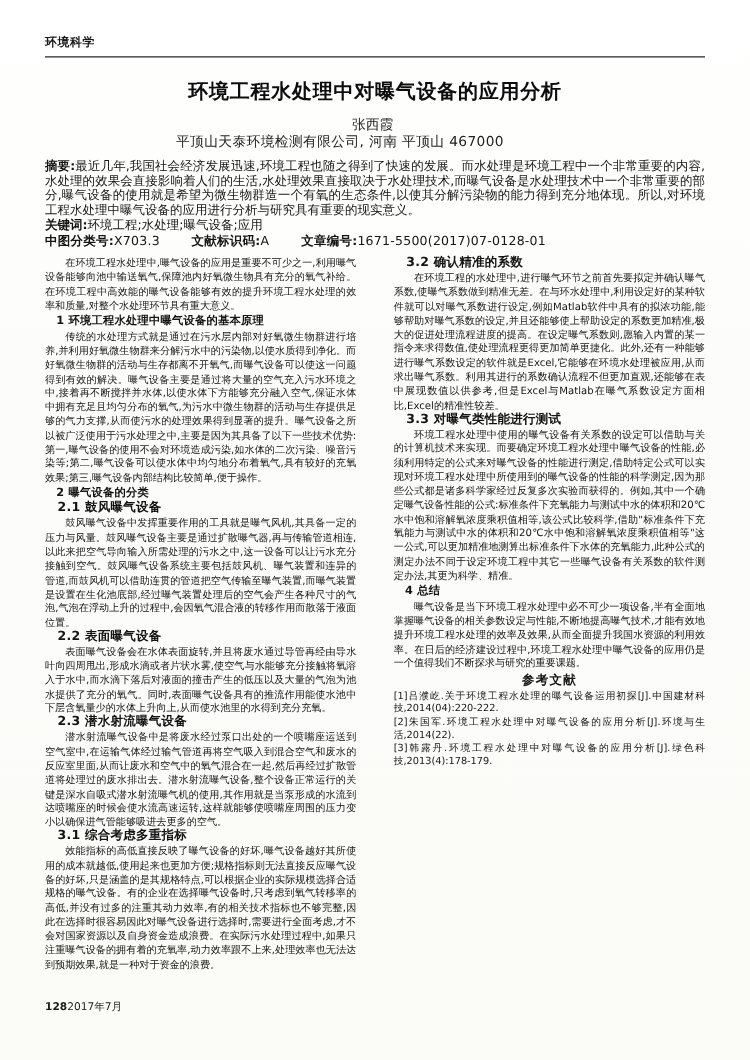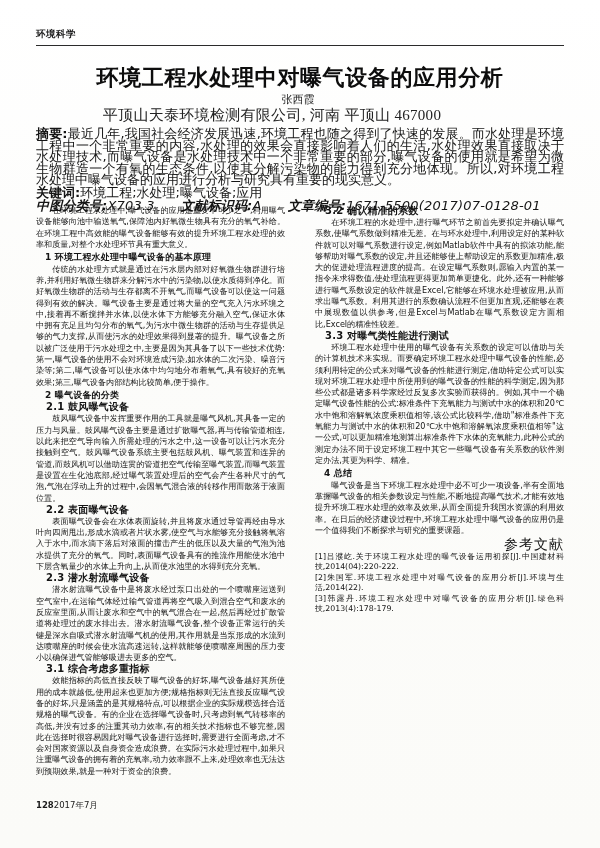--- a/index.html
+++ b/index.html
@@ -48,71 +48,69 @@
     background: #2b2b2b;
   }
 
   
   .title {
     position: absolute;
     left: 0;
     top: 63px;
     width: 600px;
     text-align: center;
-    font-size: 22px;
+    font-size: 16px;
     font-weight: 700;
     letter-spacing: 0.6px;
     color: #0d0d0d;
   }
   .author {
     position: absolute;
     left: 0;
     top: 92px;
     width: 596px;
     text-align: center;
     font-size: 11px;
     color: #222;
   }
   .affiliation {
     position: absolute;
     left: 0;
     top: 106px;
     width: 544px;
     text-align: center;
-    font-size: 15px;
+    font-size: 11px;
     color: #222;
     letter-spacing: 0.3px;
-    font-family: Liberation Serif, serif;
   }
 
   
   .abstract-block {
     position: absolute;
     left: 36px;
     top: 128px;
     width: 528px;
-    font-size: 13px;
+    font-size: 10px;
     line-height: 11.6px;
     text-align: justify;
     color: #151515;
   }
   .abstract-block .lbl {
     font-weight: 700;
   }
   .abstract-para {
     text-indent: 0;
     margin: 0;
   }
   .keywords {
     margin-top: 1px;
   }
   .metaline {
     margin-top: 1px;
     letter-spacing: 0.2px;
-    font-style: italic;
   }
   .metaline .seg {
     display: inline-block;
     margin-right: 22px;
   }
   .metaline .lbl { font-weight: 700; }
 
   
   .columns {
     position: absolute;
@@ -150,23 +148,23 @@
     margin: 0;
     font-size: 10px;
     font-weight: 700;
     text-indent: 1em;
     letter-spacing: 0.2px;
     line-height: 12px;
   }
 
   .refs-title {
     margin: 3px 0 1px 0;
-    text-align: right;
-    font-size: 14px;
-    font-weight: 400;
+    text-align: center;
+    font-size: 10px;
+    font-weight: 700;
     letter-spacing: 1px;
   }
   .ref-item {
     margin: 0;
     font-size: 7.8px;
     line-height: 10.6px;
     text-indent: 0;
     text-align: justify;
   }
 

